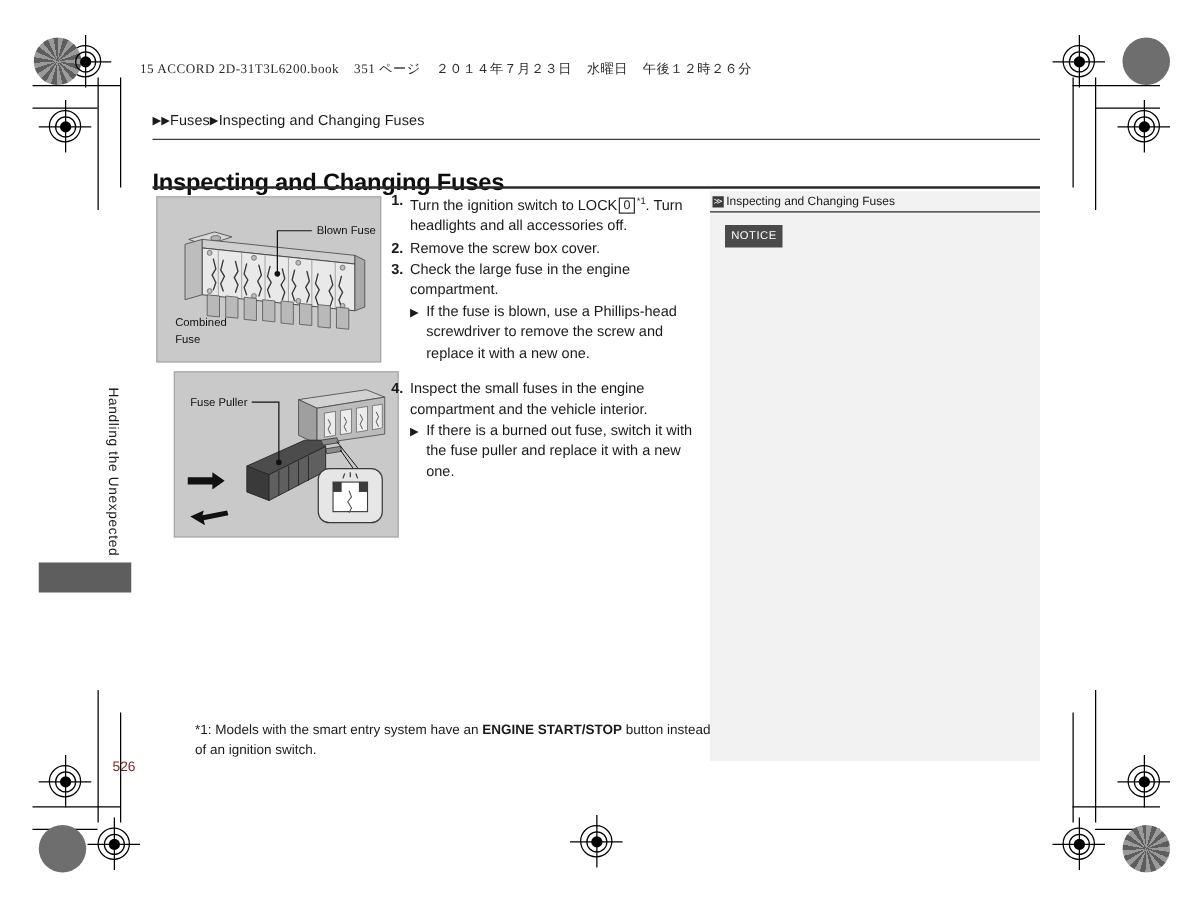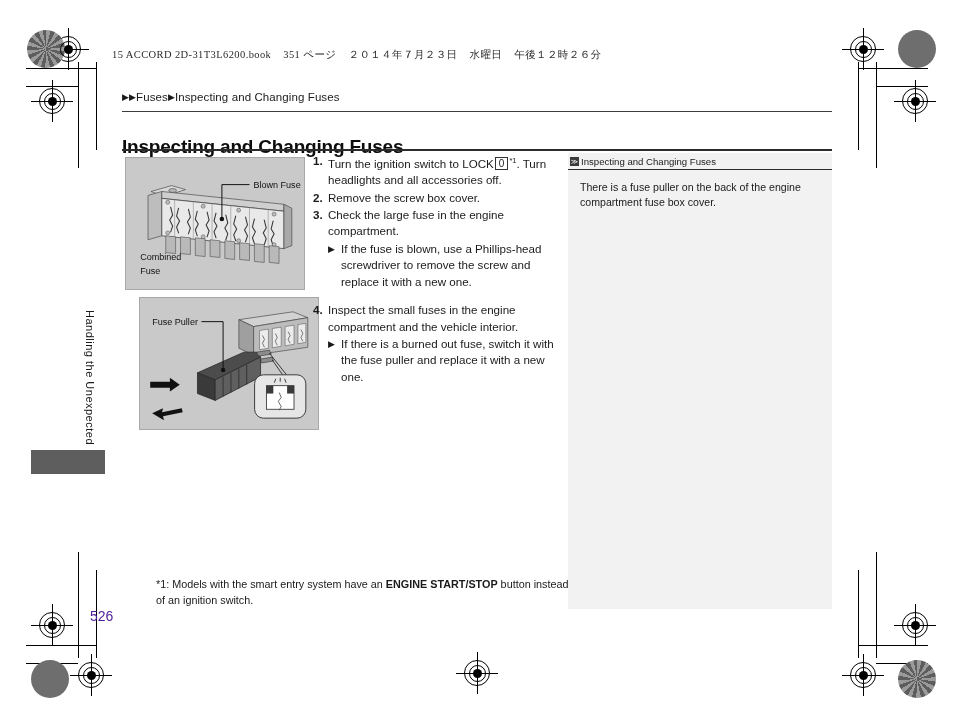--- a/index.html
+++ b/index.html
@@ -119,22 +119,22 @@
   }
   .side-tab {
     position: absolute;
     left: 31px; top: 450px;
     width: 74px; height: 24px;
     background: #5e5e5e;
   }
   .page-number {
     position: absolute;
     left: 90px; top: 608px;
-    font-size: 14px;
-    color: #4c1d95;
+    font-size: 11px;
+    color: #7f1d1d;
   }
 
   
   .figure {
     position: absolute;
     background: #c9c9c9;
     border: 1px solid #a8a8a8;
     box-sizing: border-box;
   }
   #fig-combined { left: 125px; top: 157px; width: 180px; height: 133px; }
@@ -509,15 +509,17 @@
 <div class="footnote">
   <span>*1: Models with the smart entry system have an </span><b>ENGINE START/STOP</b><span> button instead of an ignition switch.</span>
 </div>
 
 <aside class="sidebar">
   <div class="sb-head">
     <span class="sb-glyph">≫</span>
     <span>Inspecting and Changing Fuses</span>
   </div>
   <div class="sb-body">
-    <p class="sb-para tight">There is a fuse puller on the back of the engine compartment fuse box cover.</p>
+    <div>
+      <span class="notice-tag">NOTICE</span>
+    </div>
   </div>
 </aside>
 
 </body></html>

